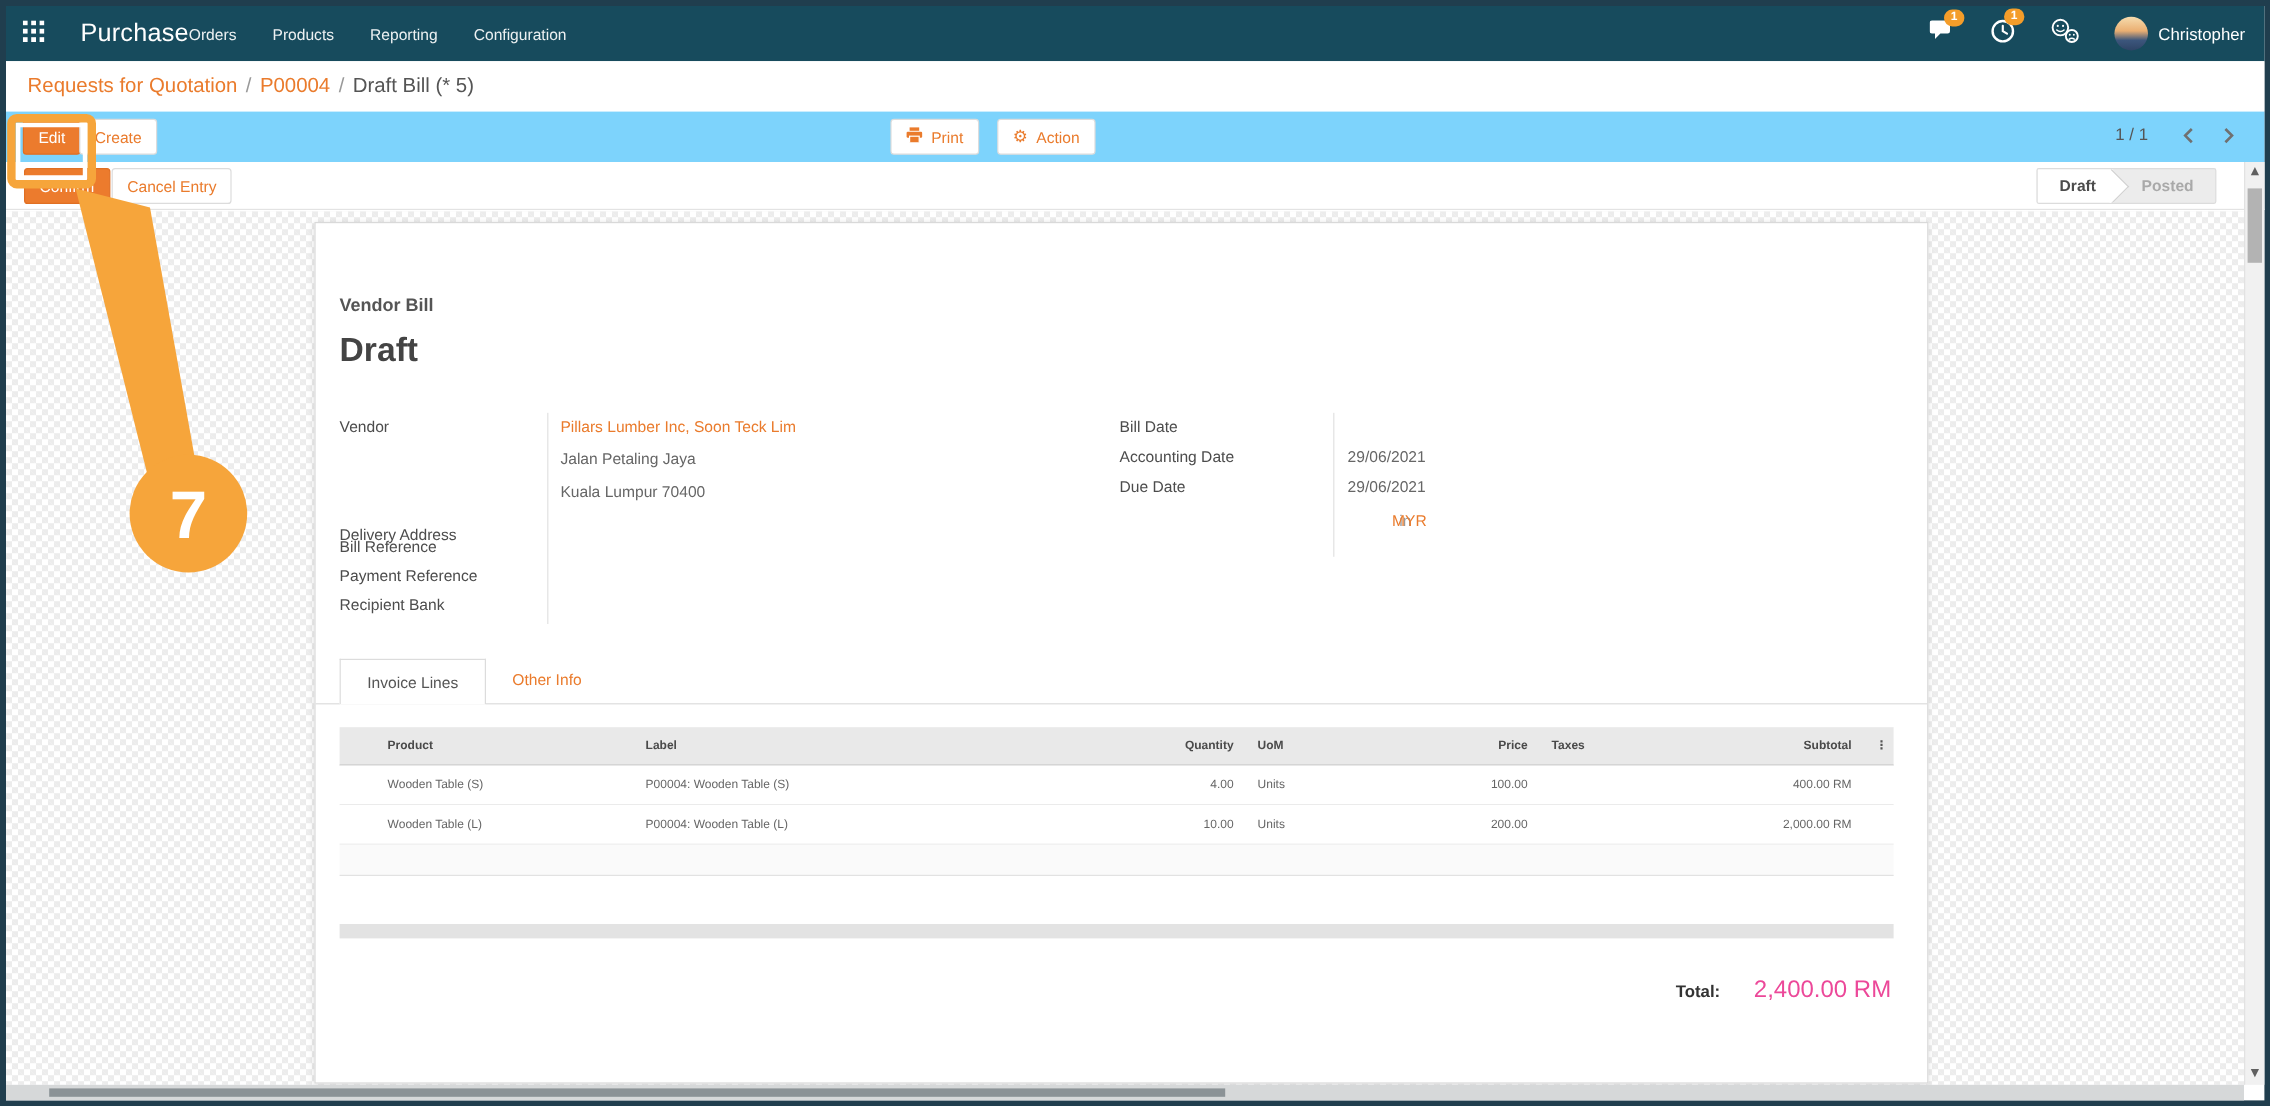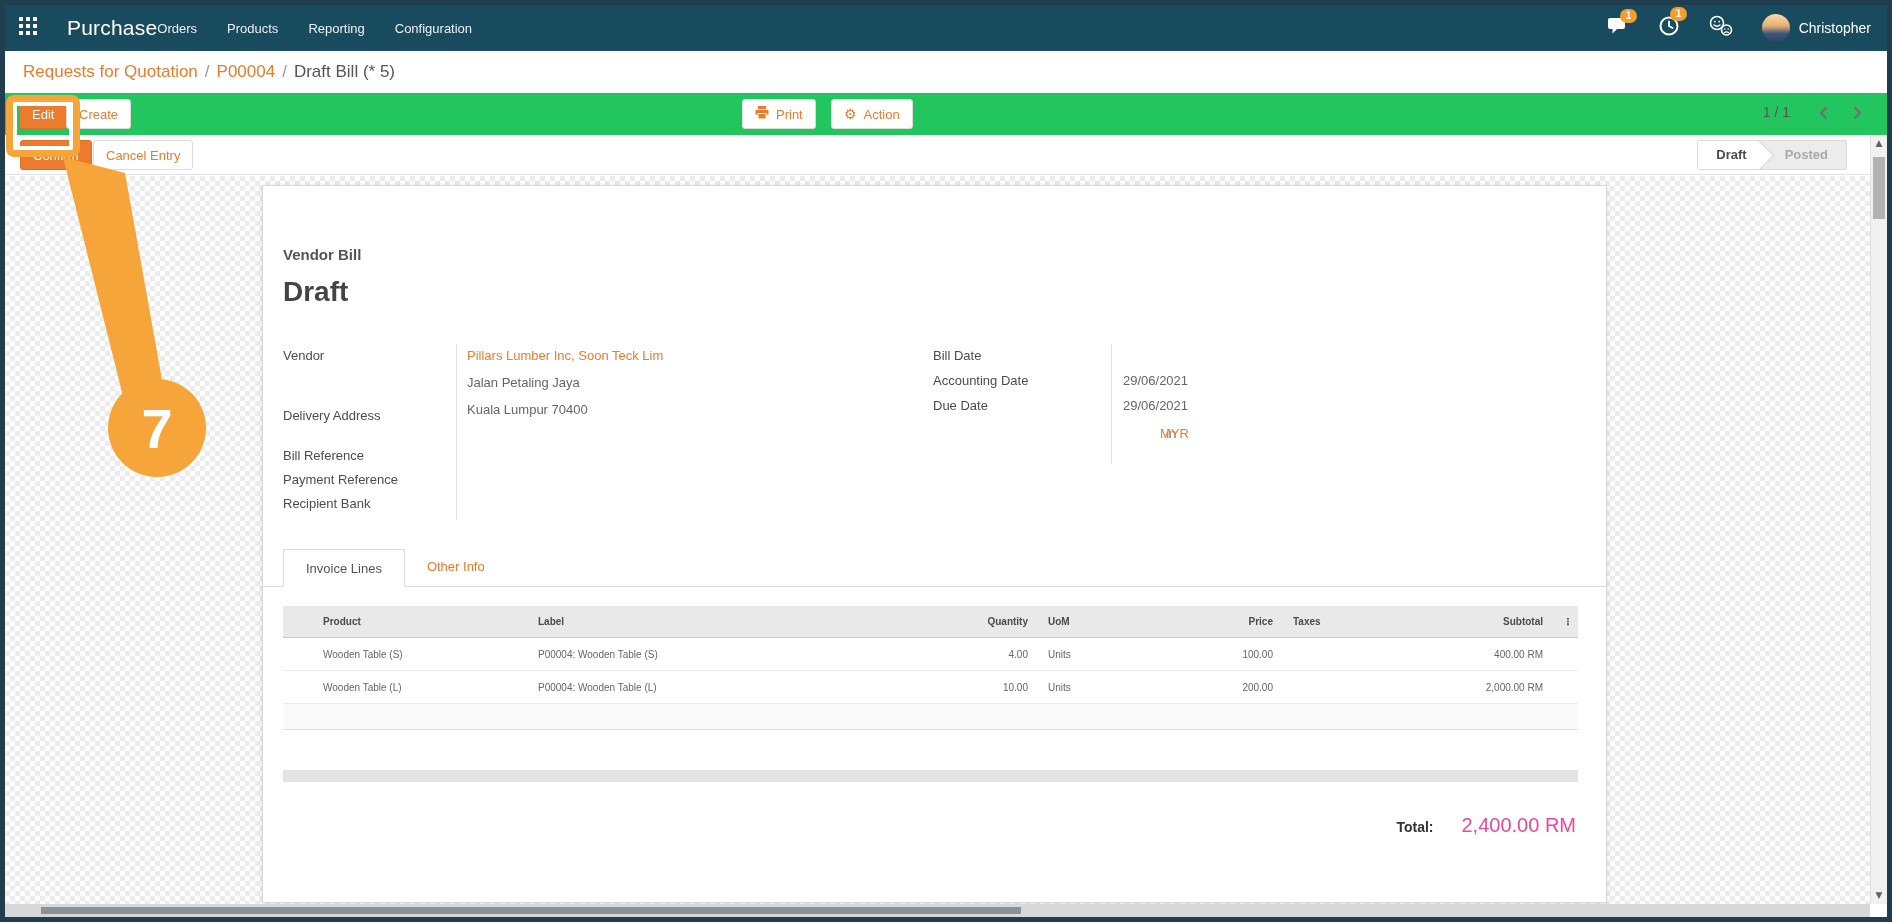--- a/index.html
+++ b/index.html
@@ -23,21 +23,21 @@
             background:linear-gradient(180deg,#f6dcae 0%,#eaaf72 42%,#3c567c 70%,#2e4466 100%); }
   .user-name { font-size:14px; color:#fff; }
 
   
   .breadcrumb-row { position:absolute; top:46px; left:0; right:0; height:42px; background:#fff;
                     display:flex; align-items:center; padding-left:18px; font-size:17px; }
   .crumb-link { color:#ea7b2c; cursor:pointer; }
   .crumb-sep { color:#999; margin:0 7px; }
   .crumb-current { color:#555; }
 
-  .buttons-row { position:absolute; top:88px; left:0; right:0; height:42px; background:#22c55e; }
+  .buttons-row { position:absolute; top:88px; left:0; right:0; height:42px; background:#7dd3fc; }
   .btn { display:inline-flex; align-items:center; gap:7px; height:30px; padding:0 12px; font-size:13px;
          border-radius:3px; border:1px solid transparent; cursor:pointer; background:#fff; }
   .btn-primary { background:#ec7b2d; border-color:#e06f23; color:#fff; }
   .btn-outline { border-color:#dcdcdc; color:#ea7b2c; }
   .btn-edit { position:absolute; left:14px; top:6px; }
   .btn-create { position:absolute; left:61px; top:6px; }
   .btn-print { position:absolute; left:737px; top:6px; }
   .btn-action { position:absolute; left:826px; top:6px; }
   .pager { position:absolute; right:97px; top:11px; font-size:14px; color:#555; }
   .pager-prev { position:absolute; right:58px; top:12px; cursor:pointer; }
@@ -243,21 +243,21 @@
   <div class="content">
     <div class="sheet">
 
       <div class="doc-type">Vendor Bill</div>
       <div class="doc-title">Draft</div>
 
       <div class="flabel" style="left:20px; top:162px;">Vendor</div>
       <div class="fvalue flink" style="left:204px; top:162px;">Pillars Lumber Inc, Soon Teck Lim</div>
       <div class="fvalue" style="left:204px; top:189px;">Jalan Petaling Jaya</div>
       <div class="fvalue" style="left:204px; top:216px;">Kuala Lumpur 70400</div>
-      <div class="flabel" style="left:20px; top:222px;">Delivery Address</div>
+      <div class="flabel" style="left:20px; top:252px;">Delivery Address</div>
       <div class="flabel" style="left:20px; top:262px;">Bill Reference</div>
       <div class="flabel" style="left:20px; top:286px;">Payment Reference</div>
       <div class="flabel" style="left:20px; top:310px;">Recipient Bank</div>
       <div class="vsep" style="left:193px; top:158px; height:176px;"></div>
 
       <div class="flabel" style="left:670px; top:162px;">Bill Date</div>
       <div class="flabel" style="left:670px; top:187px;">Accounting Date</div>
       <div class="fvalue" style="left:860px; top:187px;">29/06/2021</div>
       <div class="flabel" style="left:670px; top:212px;">Due Date</div>
       <div class="fvalue" style="left:860px; top:212px;">29/06/2021</div>

